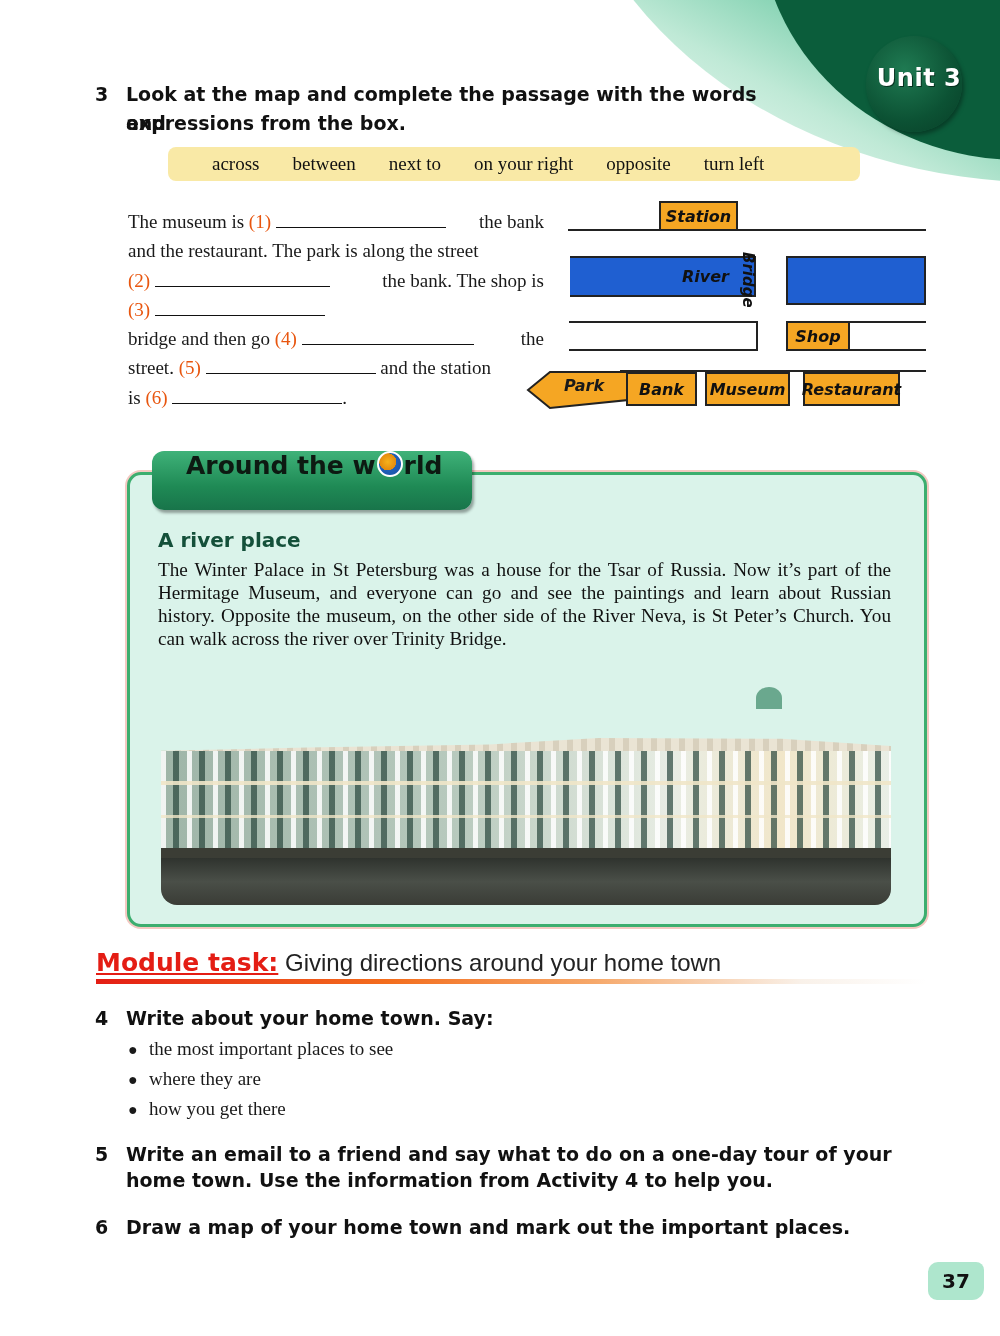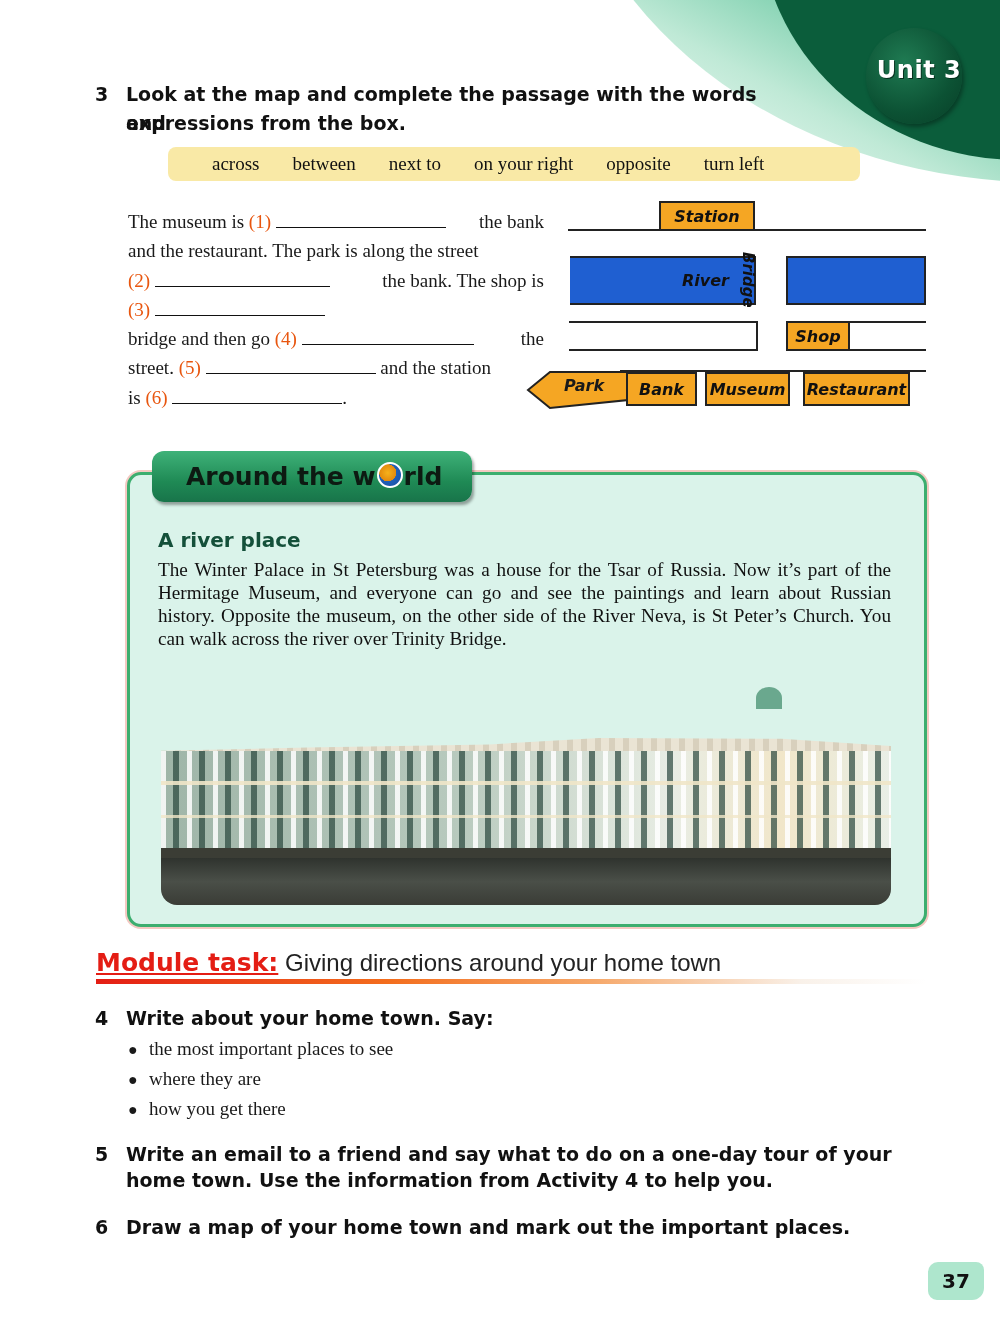--- a/index.html
+++ b/index.html
@@ -13,21 +13,21 @@
   .corner-swoosh-light {
     left: 560px; top: -520px; width: 900px; height: 700px; border-radius: 50%;
     background: linear-gradient(200deg, #0a5c3a 0%, #137a4c 45%, #5cc39a 70%, #bfe9d6 85%, rgba(255,255,255,0) 100%);
     transform: rotate(8deg);
   }
   .corner-swoosh-dark {
     left: 760px; top: -320px; width: 520px; height: 480px; border-radius: 50%;
     background: #0b5d3b;
   }
   .unit-badge {
-    left: 866px; top: 28px; width: 96px; height: 96px; border-radius: 50%;
+    left: 866px; top: 36px; width: 96px; height: 96px; border-radius: 50%;
     background: radial-gradient(circle at 40% 35%, #1f7a52 0%, #0c5234 60%, #083e27 100%);
     box-shadow: 2px 3px 4px rgba(0,0,0,0.35);
     display: flex; align-items: center; justify-content: center;
   }
   .unit-badge span {
     font-family: "DejaVu Sans", sans-serif; font-weight: bold; font-size: 24px; color: #ffffff;
     letter-spacing: 0.5px; text-shadow: 1px 1px 0 #06301e;
     margin-left: 10px; margin-top: -12px;
   }
 
@@ -71,24 +71,24 @@
     white-space: nowrap;
   }
 
   
   .atw-panel {
     left: 127px; top: 472px; width: 800px; height: 455px; border-radius: 14px;
     background: #daf3ea; border: 3px solid #3cae6f; box-sizing: border-box;
     box-shadow: 0 0 0 2px #f4c9c2;
   }
   .atw-tab {
-    left: 152px; top: 451px; width: 320px; height: 51px; border-radius: 12px;
+    left: 152px; top: 451px; width: 320px; height: 59px; border-radius: 12px;
     background: linear-gradient(180deg, #3fb279 0%, #1f8a55 60%, #18744a 100%);
     box-shadow: 2px 3px 3px rgba(0,0,0,0.35);
-    display: flex; align-items: center; padding-left: 34px; box-sizing: border-box;
+    display: flex; align-items: flex-start; padding-left: 34px; box-sizing: border-box;
   }
   .atw-tab span { font-family: "DejaVu Sans", sans-serif; font-weight: bold; font-size: 25px; color: #0d1a12; }
   .globe {
     display: inline-block; width: 22px; height: 22px; border-radius: 50%; vertical-align: -3px;
     background: radial-gradient(circle at 40% 40%, #f6b21b 0%, #e38a0d 45%, #1f5fb8 46%, #1a4fa0 100%);
     border: 2px solid #fff; margin: 0 1px;
   }
   .famous-title { left: 158px; top: 528px; font-family: "DejaVu Sans", sans-serif; font-weight: bold; font-size: 20px; color: #14503a; }
   .famous-text { left: 158px; top: 558px; width: 733px; font-size: 19.2px; line-height: 23px; text-align: justify; color: #111; }
 
@@ -170,40 +170,40 @@
   <div class="line" style="justify-content:flex-start;">
     <span><span>street.</span> <span class="num">(5)</span> <span class="blank" style="width:170px"></span> <span>and the station</span></span>
   </div>
   <div class="line" style="justify-content:flex-start;">
     <span><span>is</span> <span class="num">(6)</span> <span class="blank" style="width:170px"></span><span>.</span></span>
   </div>
 </div>
 
 <div class="abs map">
   <div class="road-line" style="left:48px;top:34px;width:358px;"></div>
-  <div class="bldg" style="left:139px;top:6px;width:96px;height:30px;">Station</div>
-
-  <div class="river" style="left:50px;top:61px;width:186px;height:49px;padding:0 0 0 112px;display:flex;align-items:center;">
+  <div class="bldg" style="left:139px;top:6px;width:79px;height:30px;">Station</div>
+
+  <div class="river" style="left:50px;top:61px;width:186px;height:41px;padding:0 0 0 112px;display:flex;align-items:center;">
     <span>River</span>
   </div>
   <div class="bridge-label">Bridge</div>
   <div class="river" style="left:266px;top:61px;width:140px;height:49px;border-left:2px solid #222;"></div>
 
   <div class="blockbox" style="left:49px;top:126px;width:189px;height:30px;border-left:none;"></div>
   <div class="blockbox" style="left:266px;top:126px;width:140px;height:30px;border-right:none;"></div>
   <div class="bldg" style="left:266px;top:126px;width:64px;height:30px;">Shop</div>
 
   <div class="road-line" style="left:100px;top:175px;width:306px;"></div>
   <svg class="abs" style="left:6px;top:175px;" width="104" height="40">
     <polygon points="2,20 24,2 102,2 102,30 24,38" fill="#f5a623" stroke="#222" stroke-width="2"></polygon>
   </svg>
   <div class="abs" style="left:44px;top:181px;font-family:'DejaVu Sans',sans-serif;font-style:italic;font-weight:bold;font-size:16px;">Park</div>
   <div class="bldg" style="left:106px;top:177px;width:71px;height:34px;">Bank</div>
   <div class="bldg" style="left:185px;top:177px;width:85px;height:34px;">Museum</div>
-  <div class="bldg" style="left:283px;top:177px;width:107px;height:34px;">Restaurant</div>
+  <div class="bldg" style="left:283px;top:177px;width:97px;height:34px;">Restaurant</div>
 </div>
 
 <div class="abs atw-panel"></div>
 <div class="abs atw-tab">
   <span><span>Around the w</span><span class="globe"></span><span>rld</span></span>
 </div>
 <div class="abs famous-title">A river place</div>
 <div class="abs famous-text">The Winter Palace in St Petersburg was a house for the Tsar of Russia. Now it’s part of the Hermitage Museum, and everyone can go and see the paintings and learn about Russian history. Opposite the museum, on the other side of the River Neva, is St Peter’s Church. You can walk across the river over Trinity Bridge.</div>
 
 <div class="abs photo">

